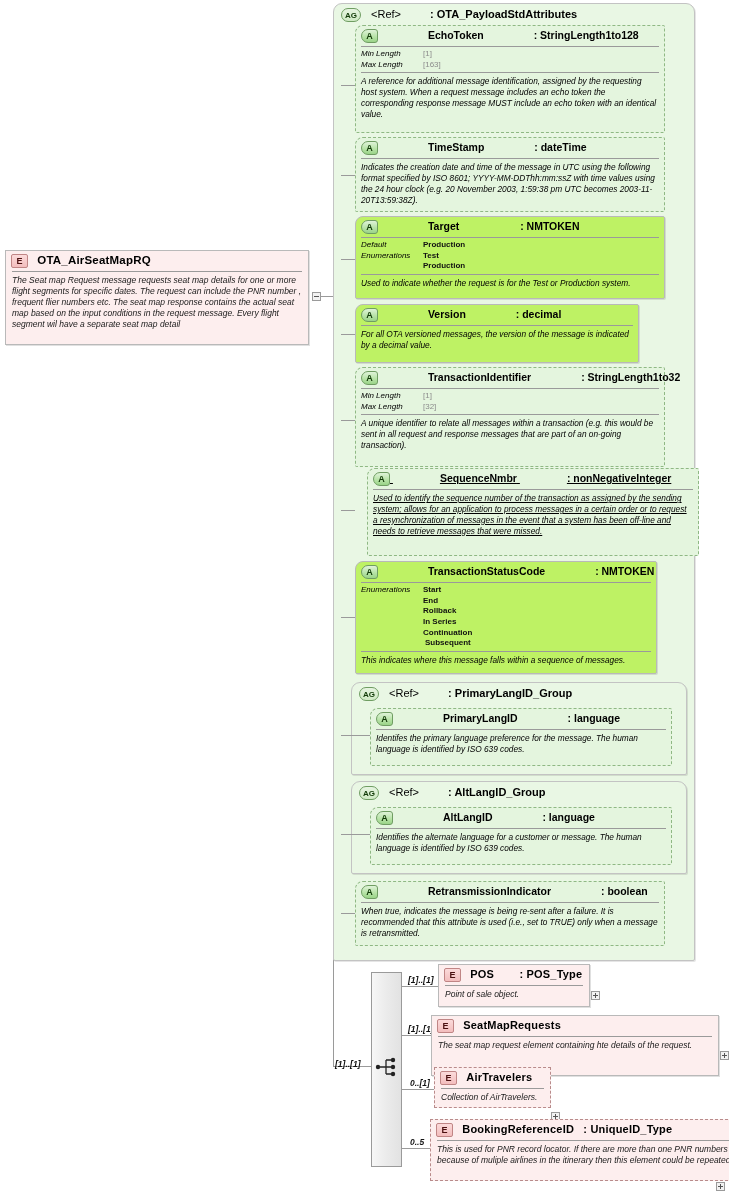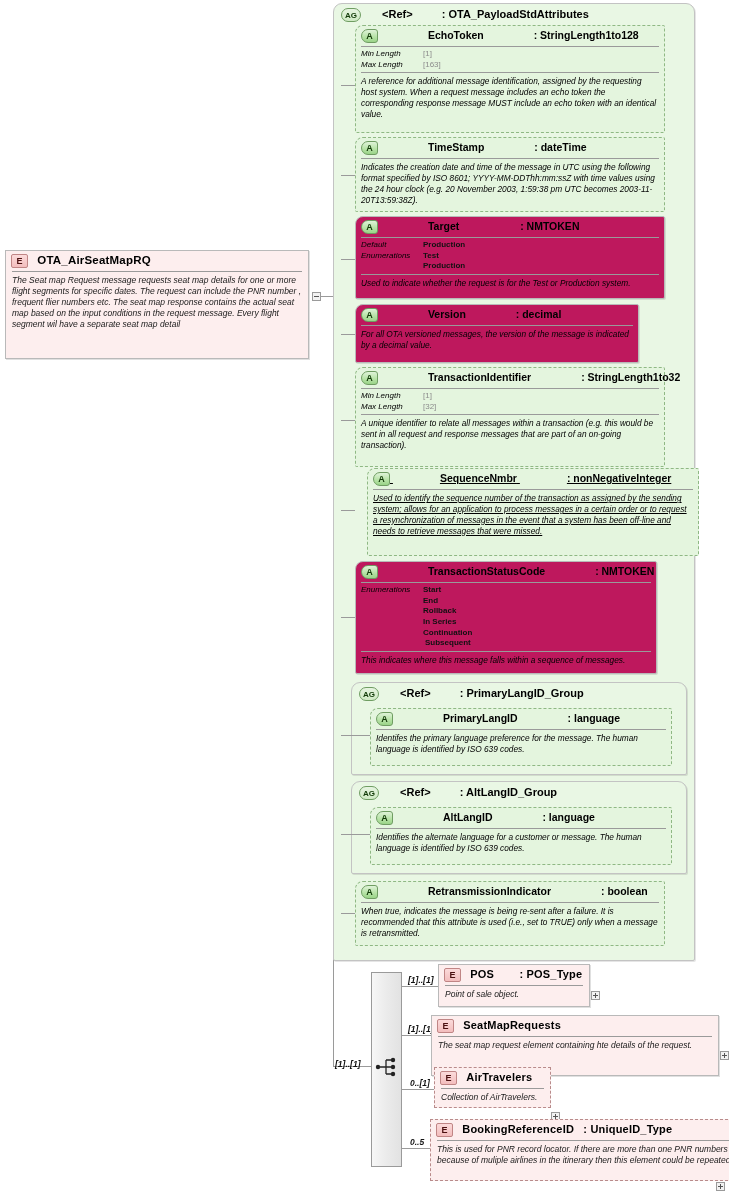--- a/index.html
+++ b/index.html
@@ -48,29 +48,29 @@
   }
 
   
   .agbox{
     background:#e9f7e4;border:1px solid #c3c3c3;box-sizing:border-box;
     border-radius:9px 9px 2px 2px;box-shadow:1px 1px 0 rgba(0,0,0,.10);
   }
   .agbox .aghead{
     padding:4px 8px 2px 7px;font-size:11px;font-weight:bold;white-space:nowrap;
   }
-  .agbox .aghead .lt{margin-left:18px;font-weight:bold;}
+  .agbox .aghead .lt{margin-left:7px;font-weight:normal;}
   .agbox .aghead .ty{margin-left:26px;font-weight:bold;}
 
   
   .abox{
     background:#e4f5de;border:1px dashed #8fb884;box-sizing:border-box;
     border-radius:8px 2px 2px 2px;
   }
-  .abox.solid{border:1px solid #b9b9b9;background:#be185d;border-radius:8px 2px 2px 2px;
+  .abox.solid{border:1px solid #b9b9b9;background:#bef264;border-radius:8px 2px 2px 2px;
     box-shadow:1px 1px 0 rgba(0,0,0,.10);}
   .abox .ahead{
     padding:3px 6px 3px 5px;font-size:10.5px;font-weight:bold;white-space:nowrap;
   }
   .abox .ahead .nm{margin-left:7px;padding-left:40px;}
   .abox .sep{height:1px;background:#9a9a9a;margin:0 5px;}
   .abox .facets{padding:2px 5px 2px 5px;font-size:8px;}
   .abox .facets .row{display:flex;line-height:1.33;}
   .abox .facets .fk{font-style:italic;width:62px;flex:0 0 62px;}
   .abox .facets .fv{font-weight:bold;color:#111;}
@@ -95,21 +95,21 @@
   
   .seqbox{
     background:linear-gradient(to right,#f7f7f7 0%,#ececec 45%,#e2e2e2 100%);
     border:1px solid #9a9a9a;box-sizing:border-box;
   }
   .card{font-size:8.5px;font-style:italic;font-weight:bold;white-space:nowrap;color:#111;}
 </style>
 </head>
 <body>
 
-<div class="abs ebox" style="left:5px;top:250px;width:304px;height:109px;">
+<div class="abs ebox" style="left:5px;top:250px;width:304px;height:95px;">
   <div class="ehead">
     <span class="badge elem">E</span>
     <span class="nm" style="font-size:11.5px;">OTA_AirSeatMapRQ</span>
   </div>
   <div class="sep"></div>
   <div class="edesc">The Seat map Request message requests seat map details for one or more flight segments  for specific dates. The request can include the PNR number ,  frequent flier numbers etc.                          The seat map response contains the actual seat map based on the input conditions in the request message. Every flight segment wil have a separate seat map detail</div>
 </div>
 
 <div class="abs exp" style="left:312px;top:292px;"></div>
 <div class="abs hline" style="left:321px;top:296px;width:12px;"></div>

